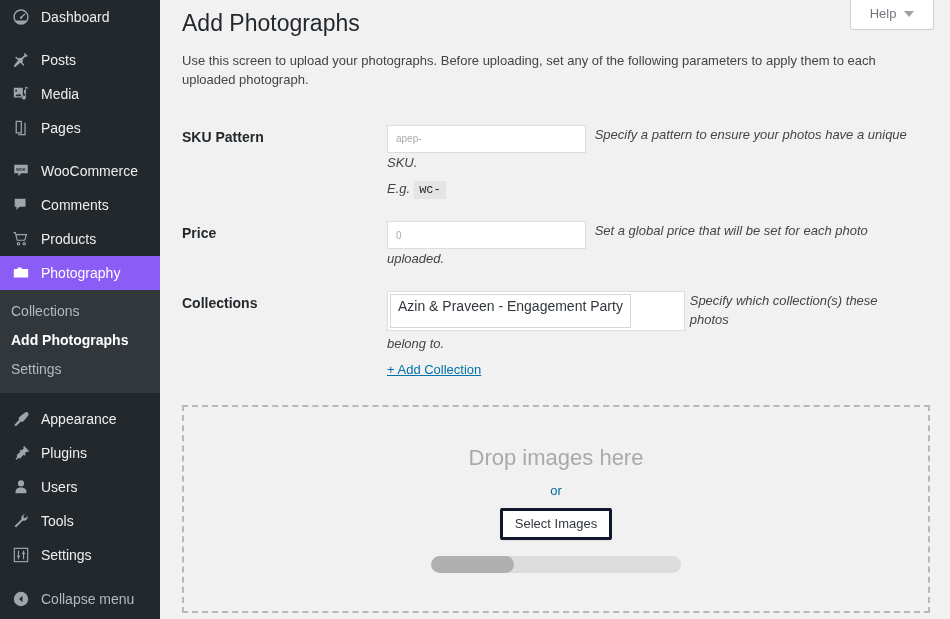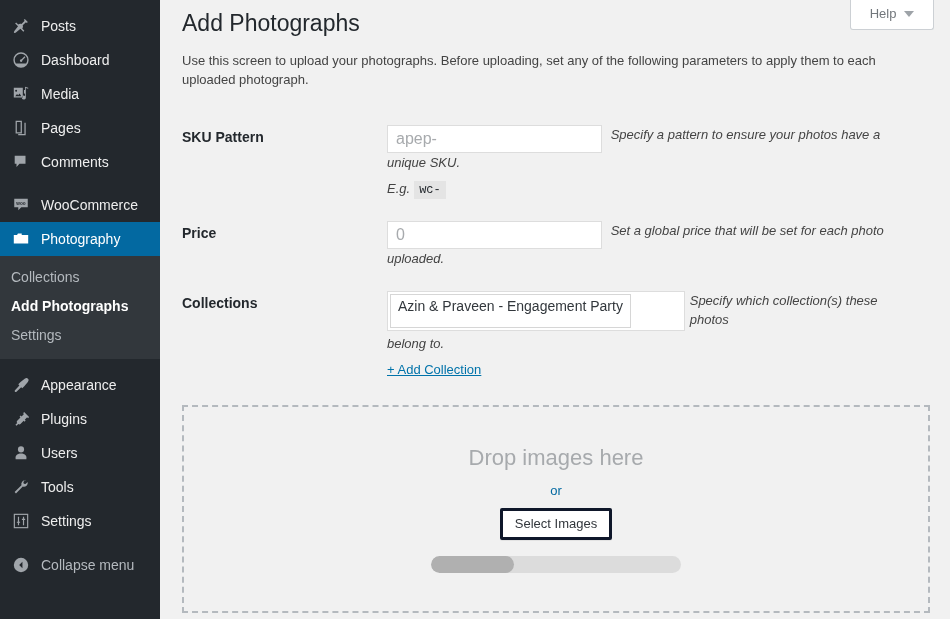--- a/index.html
+++ b/index.html
@@ -28,21 +28,21 @@
     display: flex;
     align-items: center;
     height: 34px;
     padding-left: 11px;
     color: #eee;
     cursor: pointer;
   }
   .menu-item .mlabel { margin-left: 10px; line-height: 1; font-size: 14px; }
   .menu-item.sep-top { margin-top: 9px; }
   .menu-item.current {
-    background: #0369a1;
+    background: #8b5cf6;
     color: #fff;
     font-weight: 400;
   }
   .menu-item.current .arrow {
     position: absolute;
     right: -8px;
     top: 50%;
     margin-top: -8px;
     width: 0; height: 0;
     border-top: 8px solid transparent;
@@ -149,26 +149,26 @@
   }
   table.form-table td {
     vertical-align: top;
     padding: 11px 10px 11px 0;
     font-size: 13px;
     color: #444;
     line-height: 1.5;
   }
 
   input.regular-text {
-    width: 215px;
+    width: 199px;
     height: 28px;
     padding: 3px 8px;
     border: 1px solid #ddd;
     background: #fff;
-    font-size: 16px;
+    font-size: 10px;
     color: #32373c;
     font-family: "Liberation Sans", sans-serif;
     border-radius: 0;
     vertical-align: top;
   }
   input.regular-text::placeholder { color: #a7aaad; opacity: 1; }
 
   .desc-inline {
     font-style: italic;
     color: #444;
@@ -270,75 +270,85 @@
     border-radius: 9px;
   }
 </style>
 </head>
 <body>
 
 <div id="app">
 
   <div class="adminmenu">
 
+    <div class="menu-item">
+      <span class="micon">
+        <svg width="18" height="18" viewBox="0 0 20 20" fill="currentColor">
+            <path d="M10 1.5a8.5 8.5 0 100 17 8.5 8.5 0 000-17zm0 1.6a6.9 6.9 0 016.9 6.9 6.87 6.87 0 01-1.2 3.9H4.3a6.87 6.87 0 01-1.2-3.9A6.9 6.9 0 0110 3.1zm3.9 2.6l-3.2 3.6a1.5 1.5 0 00-1.6 2.4 1.5 1.5 0 002.5-1.3l3.3-3.5-1-1.2z"></path>
+          </svg>
+      </span>
+      <span class="mlabel">Dashboard</span>
+    </div>
+
     <div class="menu-item sep-top">
       <span class="micon">
         <svg width="18" height="18" viewBox="0 0 20 20" fill="currentColor">
             <path d="M14.2 2.2l-1.1 1.1 1 1-3.6 3.6c-1.2-.5-2.6-.3-3.6.5L4.6 6.1 3.5 7.2l3.2 3.2-4.3 5.4-.3 1.9 1.9-.3 5.4-4.3 3.2 3.2 1.1-1.1-2.3-2.3c.8-1 1-2.4.5-3.6l3.6-3.6 1 1 1.1-1.1-3.4-3.4z"></path>
           </svg>
       </span>
       <span class="mlabel">Posts</span>
     </div>
 
     <div class="menu-item">
       <span class="micon">
         <svg width="18" height="18" viewBox="0 0 20 20" fill="currentColor">
-            <path d="M10 1.5a8.5 8.5 0 100 17 8.5 8.5 0 000-17zm0 1.6a6.9 6.9 0 016.9 6.9 6.87 6.87 0 01-1.2 3.9H4.3a6.87 6.87 0 01-1.2-3.9A6.9 6.9 0 0110 3.1zm3.9 2.6l-3.2 3.6a1.5 1.5 0 00-1.6 2.4 1.5 1.5 0 002.5-1.3l3.3-3.5-1-1.2z"></path>
-          </svg>
-      </span>
-      <span class="mlabel">Dashboard</span>
-    </div>
-
-    <div class="menu-item">
-      <span class="micon">
-        <svg width="18" height="18" viewBox="0 0 20 20" fill="currentColor">
             <path d="M2 3h10v11H2V3zm1.6 9.4h6.8l-2-3-1.6 2-1.2-1.4-2 2.4zM4.6 5.3a1.1 1.1 0 100 2.2 1.1 1.1 0 000-2.2zM13.3 5.6h1.2v6.7a2.1 2.1 0 10.9 1.7V3.4l2.6.8V3l-3.5-1v7.8a2.1 2.1 0 00-1.2-.3V5.6z"></path>
           </svg>
       </span>
       <span class="mlabel">Media</span>
     </div>
 
     <div class="menu-item">
       <span class="micon">
         <svg width="18" height="18" viewBox="0 0 20 20" fill="currentColor">
             <path d="M4 2h7v14H4V2zm1.4 1.4v11.2h4.2V3.4H5.4zM12.4 4.1h1.4v12.5H6.9V18h8.3V4.1h-2.8z"></path>
           </svg>
       </span>
       <span class="mlabel">Pages</span>
-    </div>
-
-    <div class="menu-item">
-      <span class="micon">
-        <svg width="18" height="18" viewBox="0 0 20 20" fill="currentColor">
-            <path d="M3 3h12v9H8.3L5 15.5V12H3V3z"></path>
-          </svg>
-      </span>
-      <span class="mlabel">Comments</span>
     </div>
 
     <div class="menu-item sep-top">
       <span class="micon">
         <svg width="18" height="18" viewBox="0 0 20 20">
             <path d="M2.5 3h15v9.5h-7.2l-3.3 3.3v-3.3H2.5V3z" fill="currentColor"></path>
             <text x="10" y="9.8" font-size="5.2" text-anchor="middle" fill="#23282d" font-family="Liberation Sans, sans-serif" font-weight="bold">woo</text>
           </svg>
       </span>
       <span class="mlabel">WooCommerce</span>
     </div>
 
+    <div class="menu-item">
+      <span class="micon">
+        <svg width="18" height="18" viewBox="0 0 20 20" fill="currentColor">
+            <path d="M3 3h12v9H8.3L5 15.5V12H3V3z"></path>
+          </svg>
+      </span>
+      <span class="mlabel">Comments</span>
+    </div>
+
+    <div class="menu-item">
+      <span class="micon">
+        <svg width="18" height="18" viewBox="0 0 20 20" fill="none" stroke="currentColor" stroke-width="1.3">
+            <path d="M1.6 3h2.1l2.1 8.4h8.3l2-6.2H4.6"></path>
+            <circle cx="7.2" cy="15.2" r="1.3"></circle>
+            <circle cx="13.6" cy="15.2" r="1.3"></circle>
+          </svg>
+      </span>
+      <span class="mlabel">Products</span>
+    </div>
 
     <div class="menu-item current">
       <span class="micon">
         <svg width="18" height="18" viewBox="0 0 20 20" fill="currentColor">
             <path d="M2 5.5h3.6l1-1.5h4.2v1.5H18v9.5H2V5.5zm10.1 4.7a2.7 2.7 0 11-5.4 0 2.7 2.7 0 015.4 0z"></path>
           </svg>
       </span>
       <span class="mlabel">Photography</span>
       <span class="arrow"></span>
     </div>

